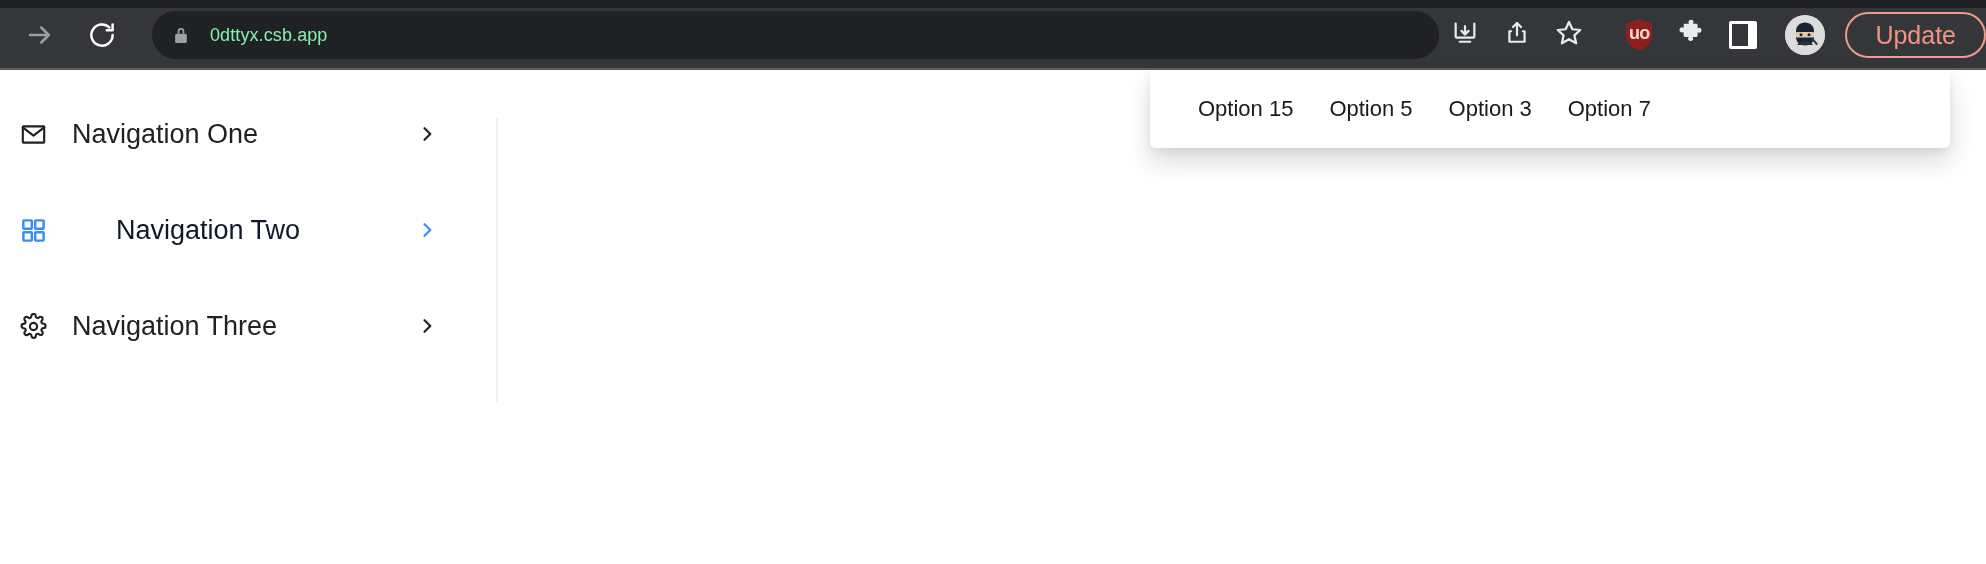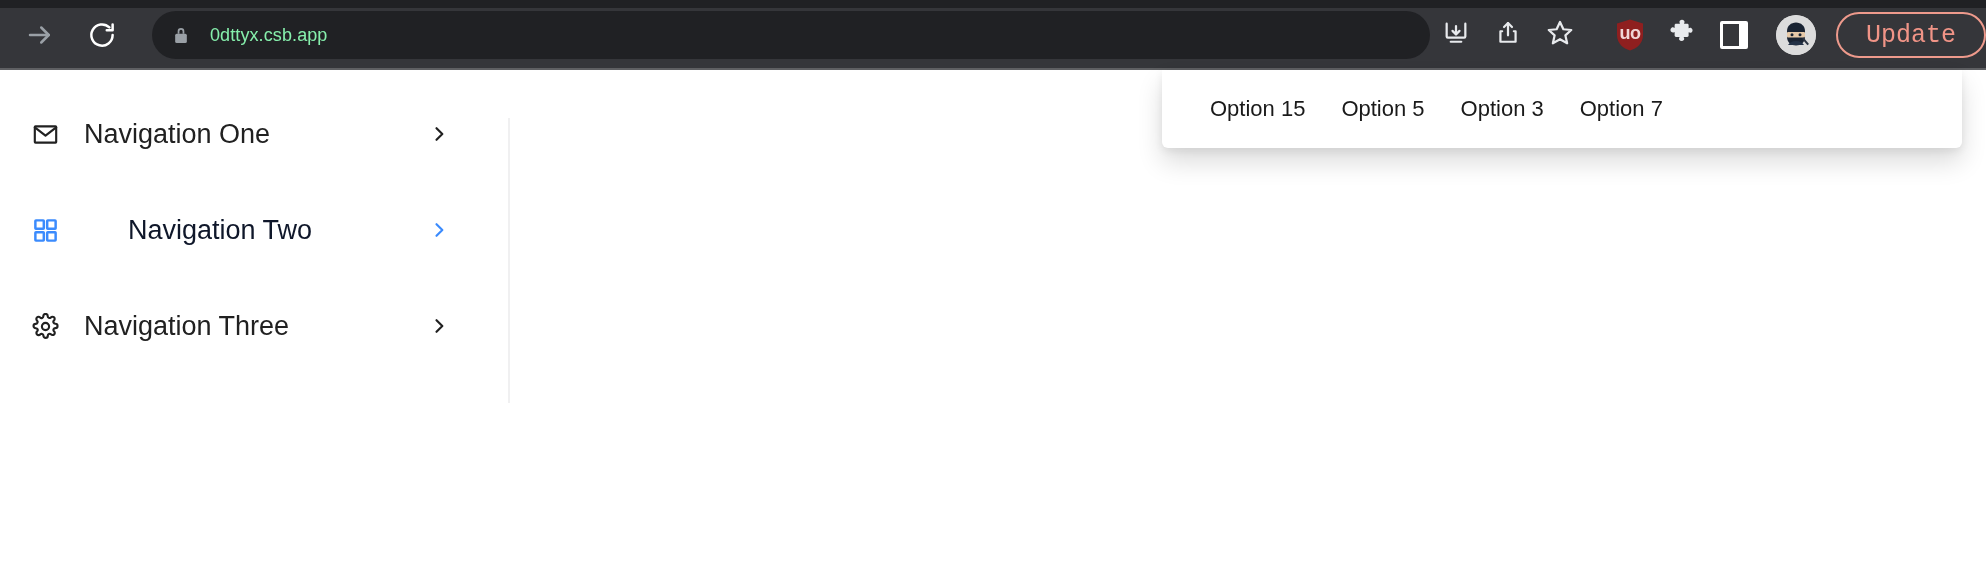--- a/index.html
+++ b/index.html
@@ -154,27 +154,26 @@
     border-radius: 23px;
     color: #f09487;
     font-size: 25px;
     display: flex;
     align-items: center;
     padding: 0 28px;
     margin-left: 14px;
     white-space: nowrap;
     flex: 0 0 auto;
     box-sizing: border-box;
-    font-family: Liberation Mono, monospace;
   }
 
   
   .page {
     position: absolute;
-    top: 70px; left: 12px;
+    top: 70px; left: 0;
     width: 1675px;
     height: 494px;
     background: #ffffff;
   }
 
   .sidebar {
     position: absolute;
     top: 0; left: 0;
     width: 497px;
     height: 494px;

